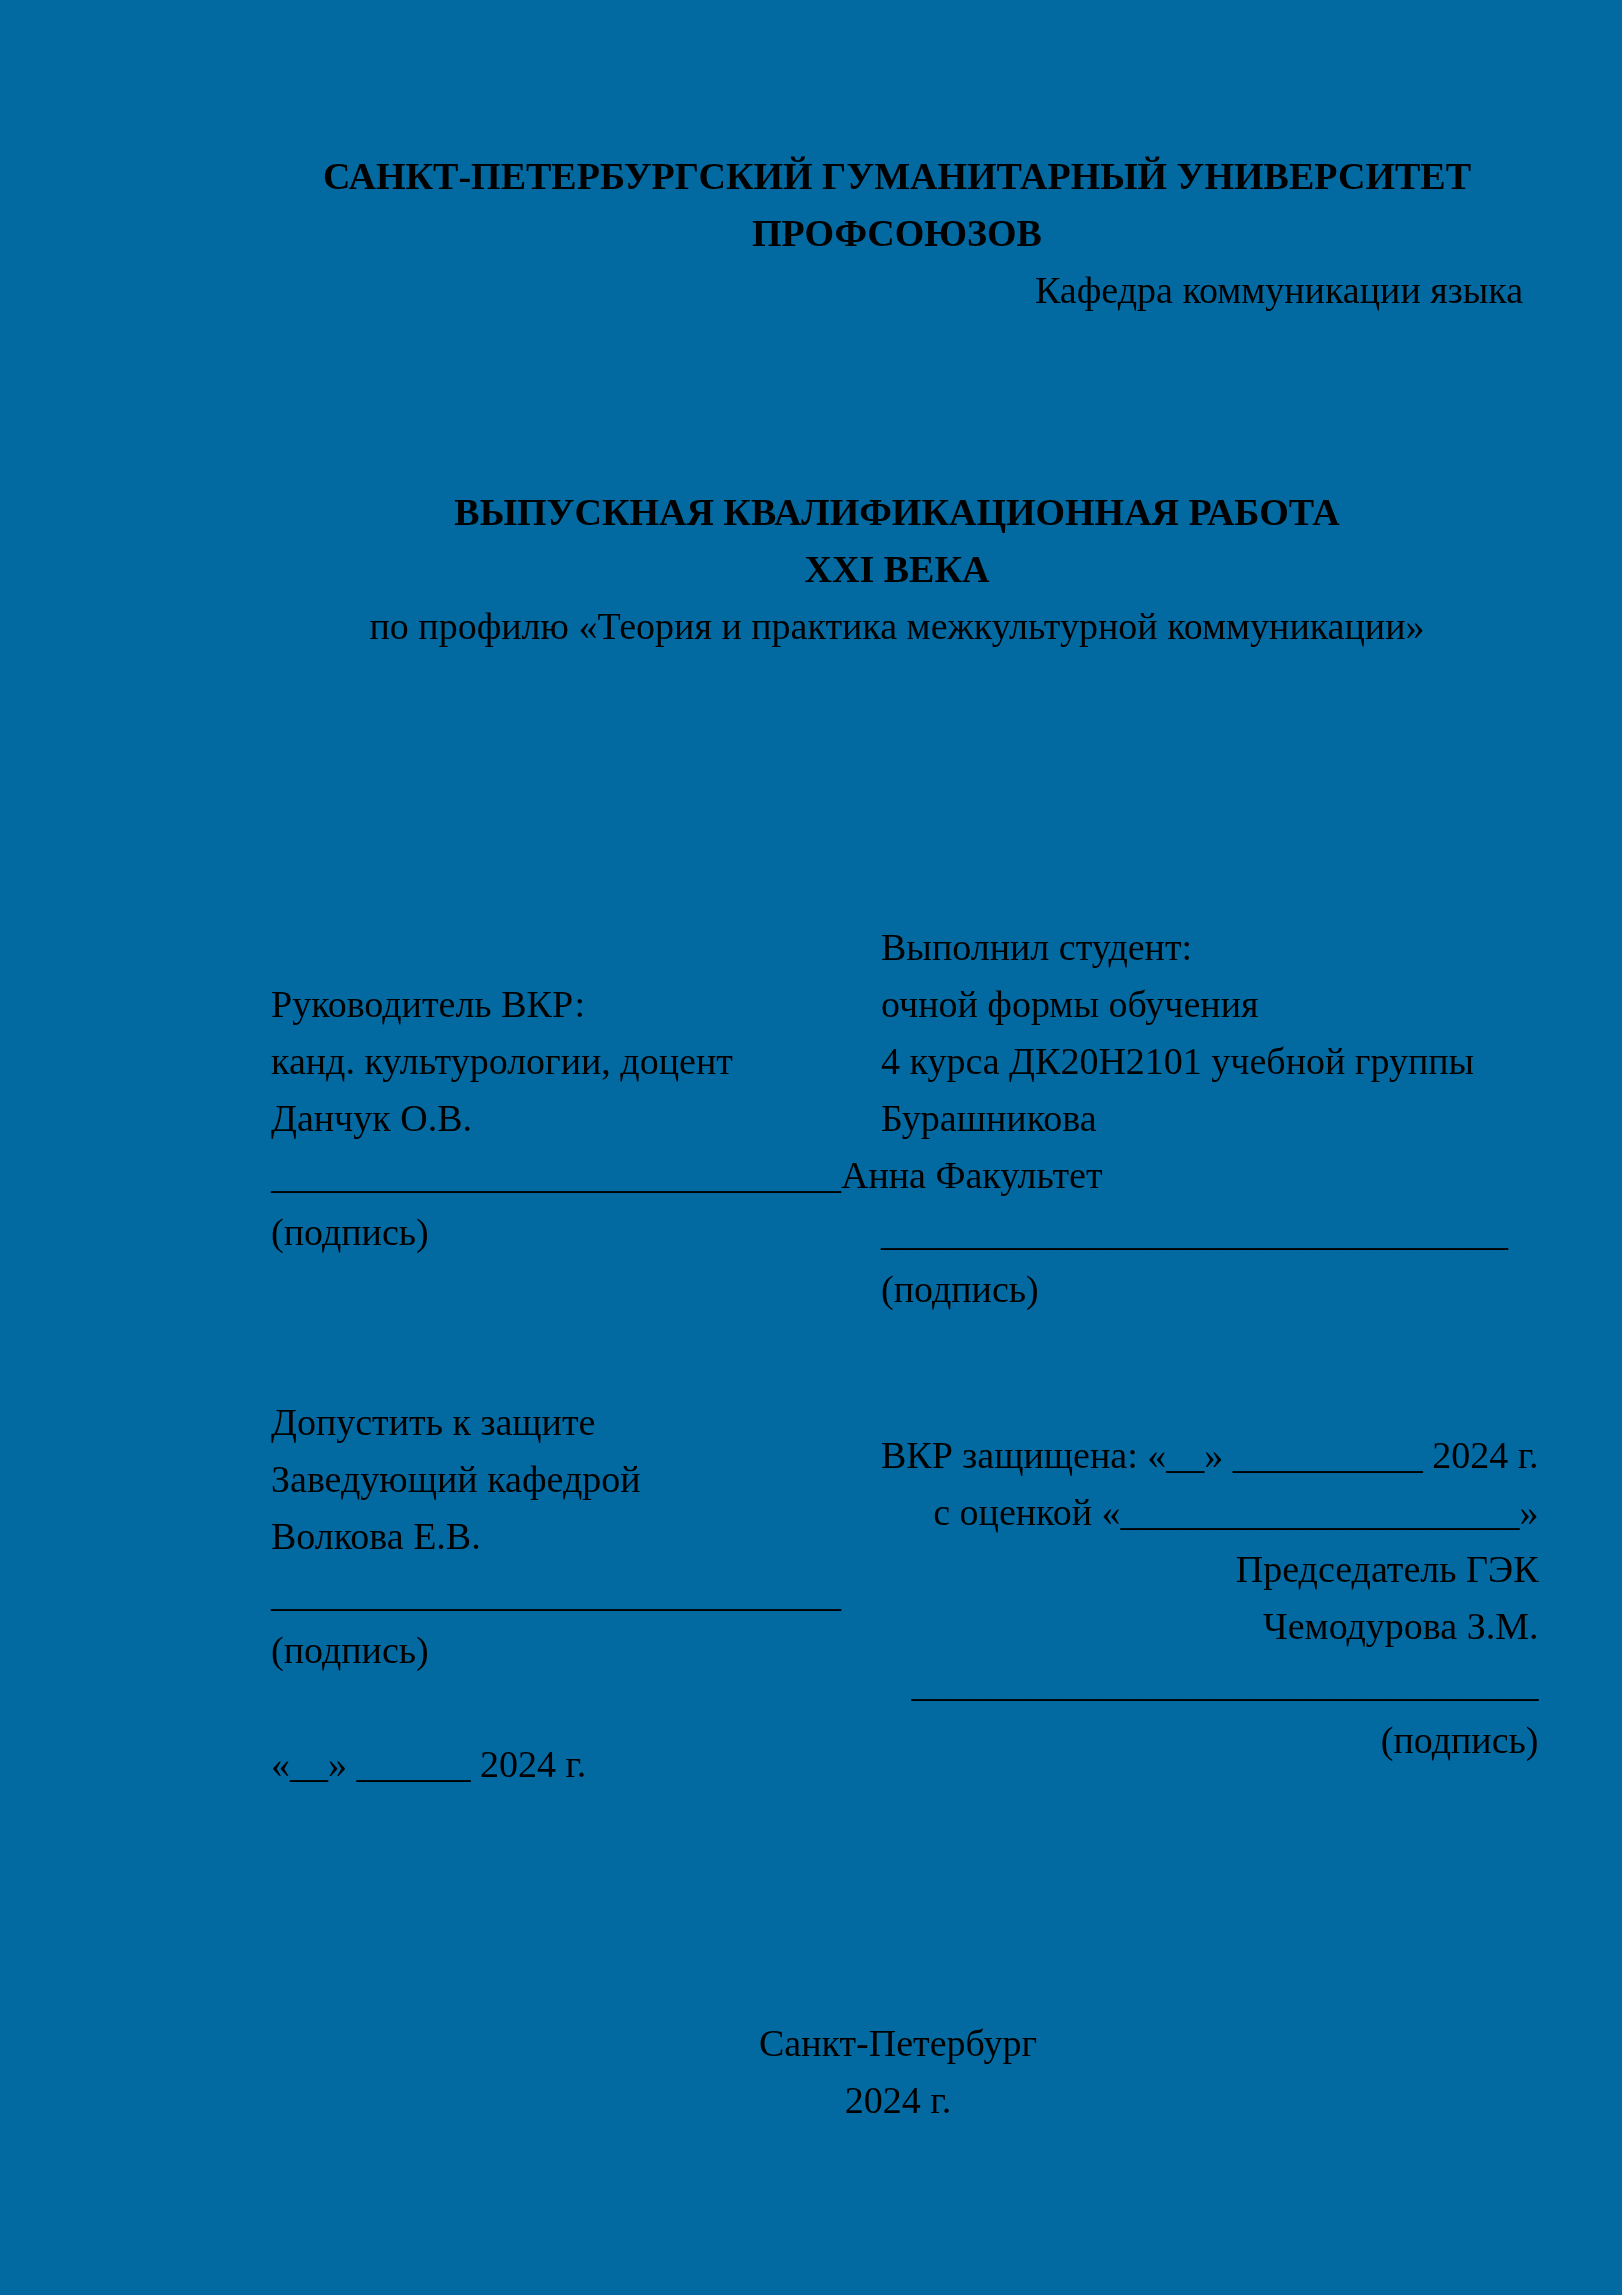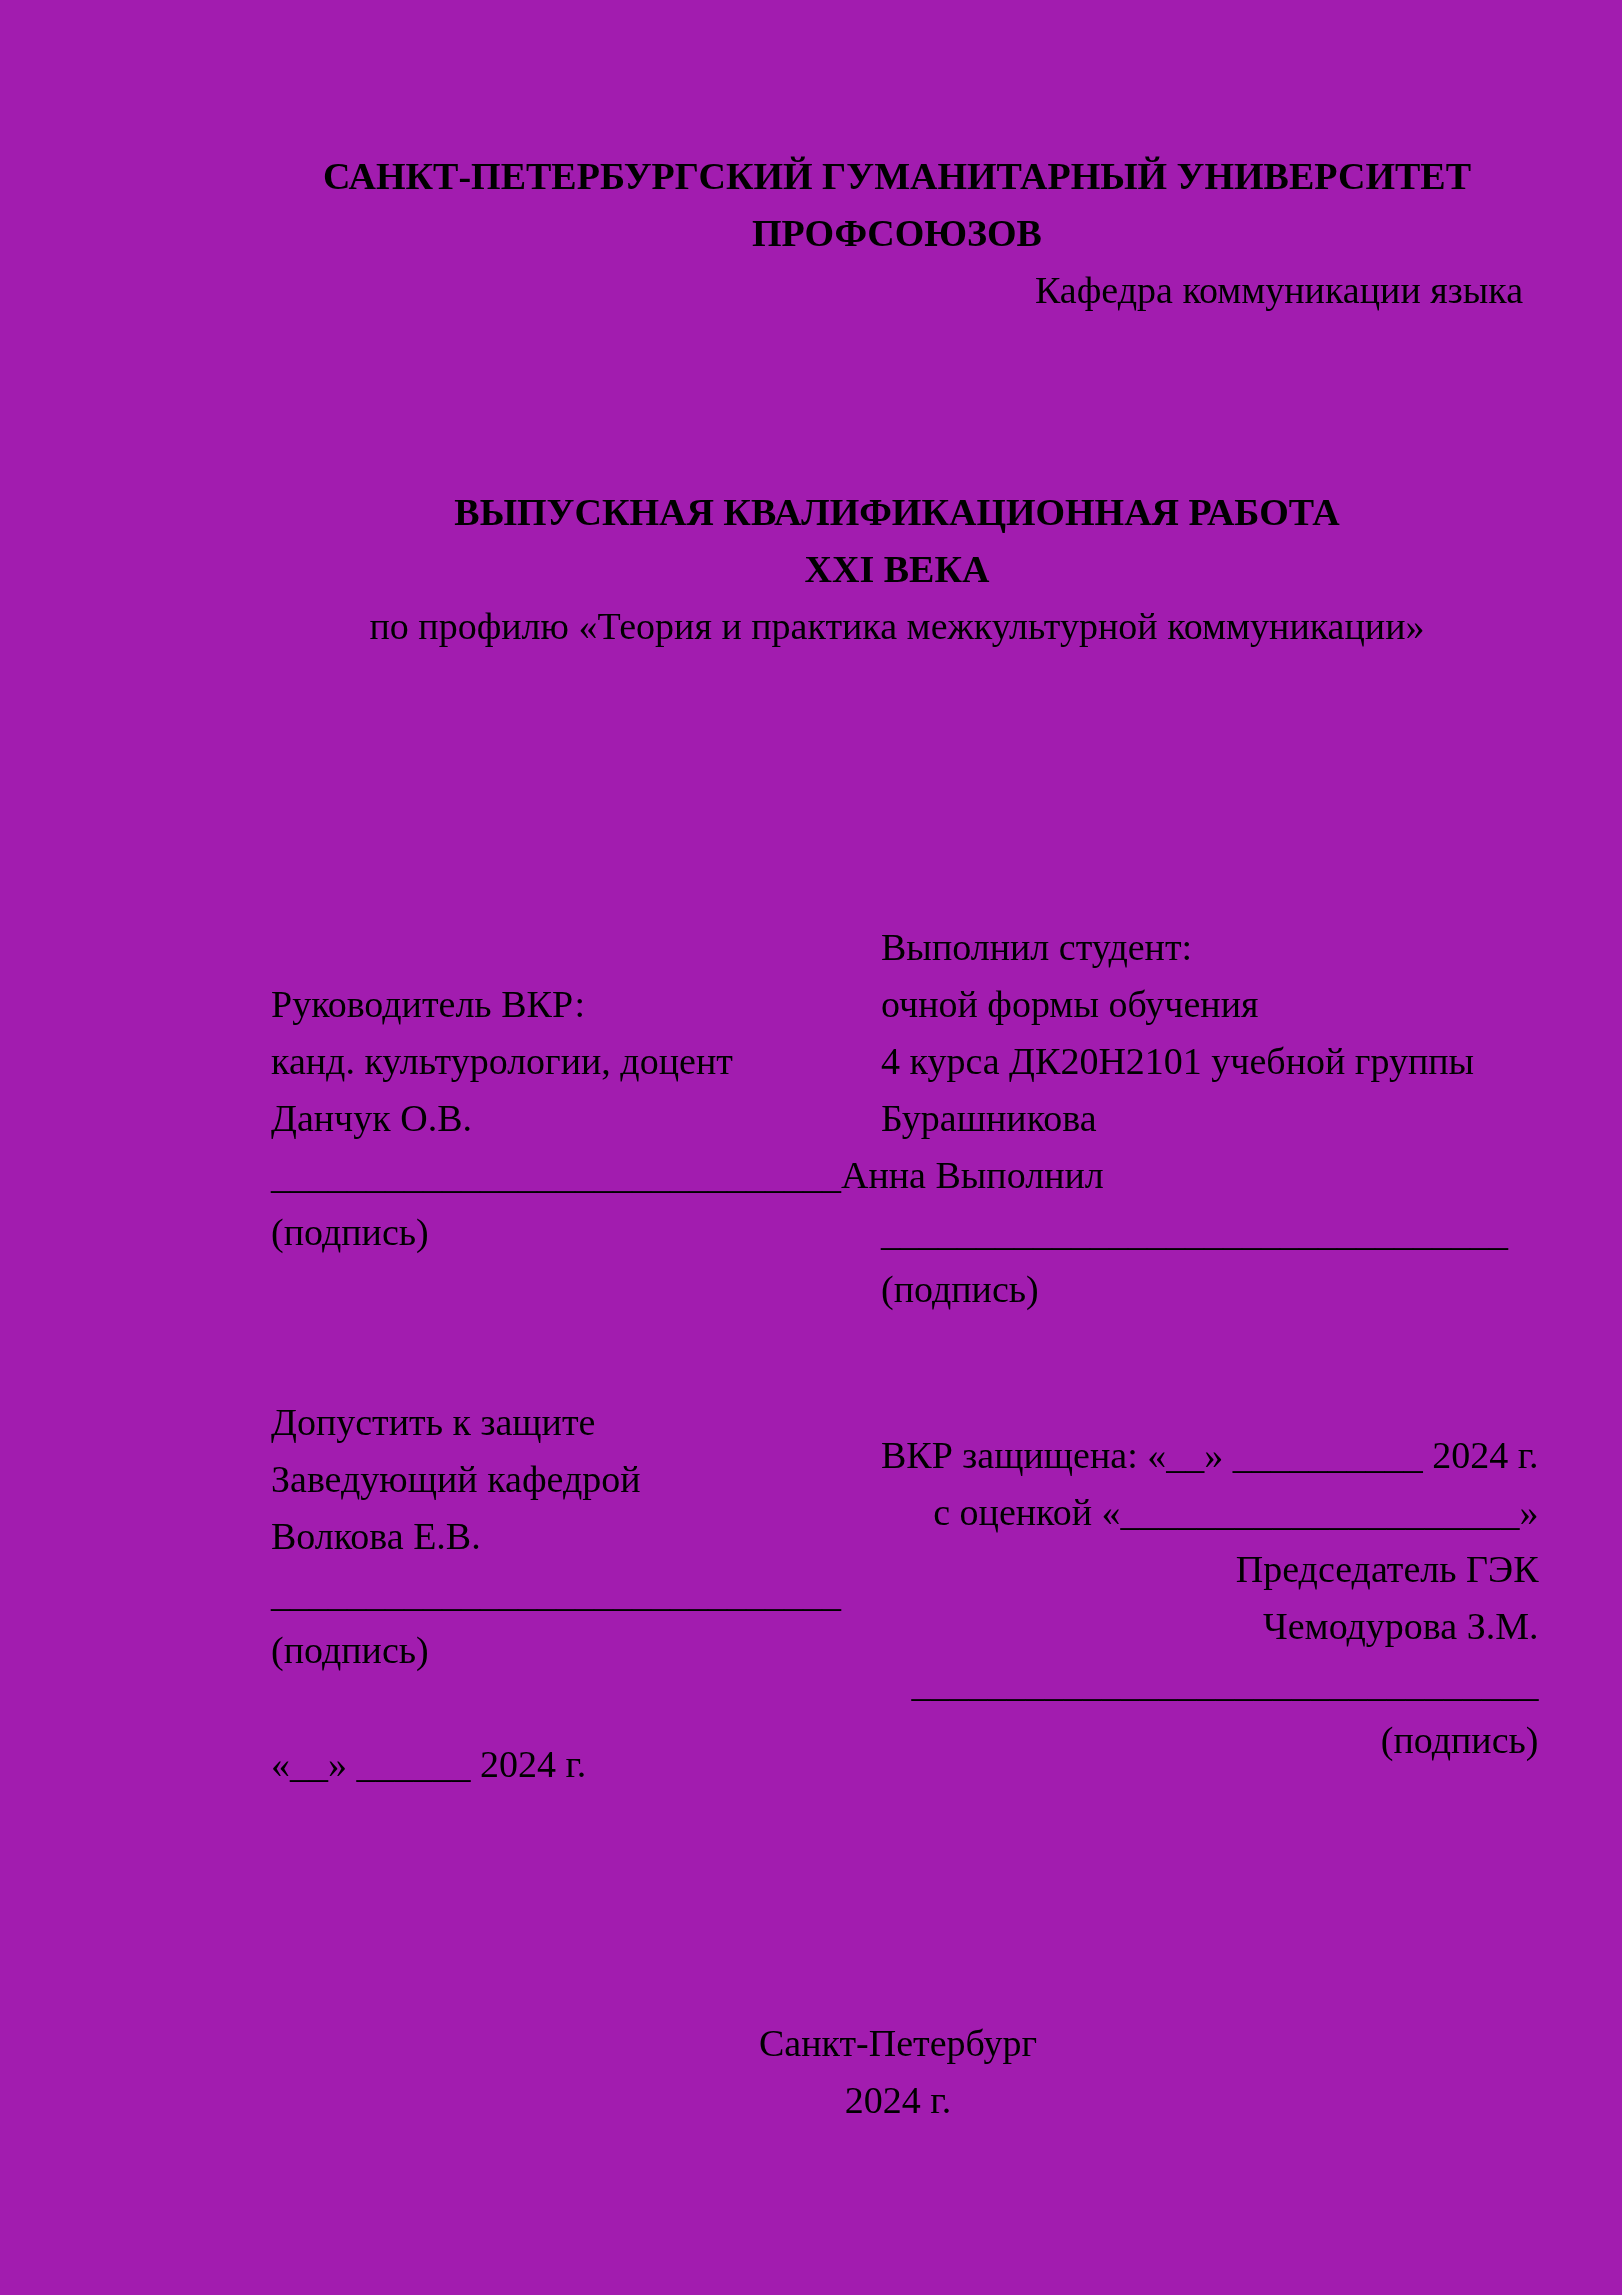--- a/index.html
+++ b/index.html
@@ -1,20 +1,20 @@
 <!DOCTYPE html>
 <html style="font-size:12.6px"><head>
 <meta charset="utf-8">
 <style>
   html, body { margin: 0; padding: 0; background: #ffffff; }
   .page {
     position: relative;
     width: 1623px;
     height: 2295px;
-    background: #a21caf;
+    background: #0369a1;
     font-family: "Liberation Serif", "DejaVu Serif", serif;
     font-size: 38px;
     color: #000000;
     overflow: hidden;
   }
   .block {
     position: absolute;
     line-height: 57px;
     white-space: nowrap;
   }
@@ -55,21 +55,21 @@
     <div class="line">Данчук О.В.</div>
     <div class="line">______________________________</div>
     <div class="line">(подпись)</div>
   </div>
 
   <div class="block" id="student-block">
     <div class="line">Выполнил студент:</div>
     <div class="line">очной формы обучения</div>
     <div class="line">4 курса ДК20Н2101 учебной группы</div>
     <div class="line">Бурашникова</div>
-    <div class="line outdent">Анна Выполнил</div>
+    <div class="line outdent">Анна Факультет</div>
     <div class="line">_________________________________</div>
     <div class="line">(подпись)</div>
   </div>
 
   <div class="block" id="admission-block">
     <div class="line">Допустить к защите</div>
     <div class="line">Заведующий кафедрой</div>
     <div class="line">Волкова Е.В.</div>
     <div class="line">______________________________</div>
     <div class="line">(подпись)</div>

